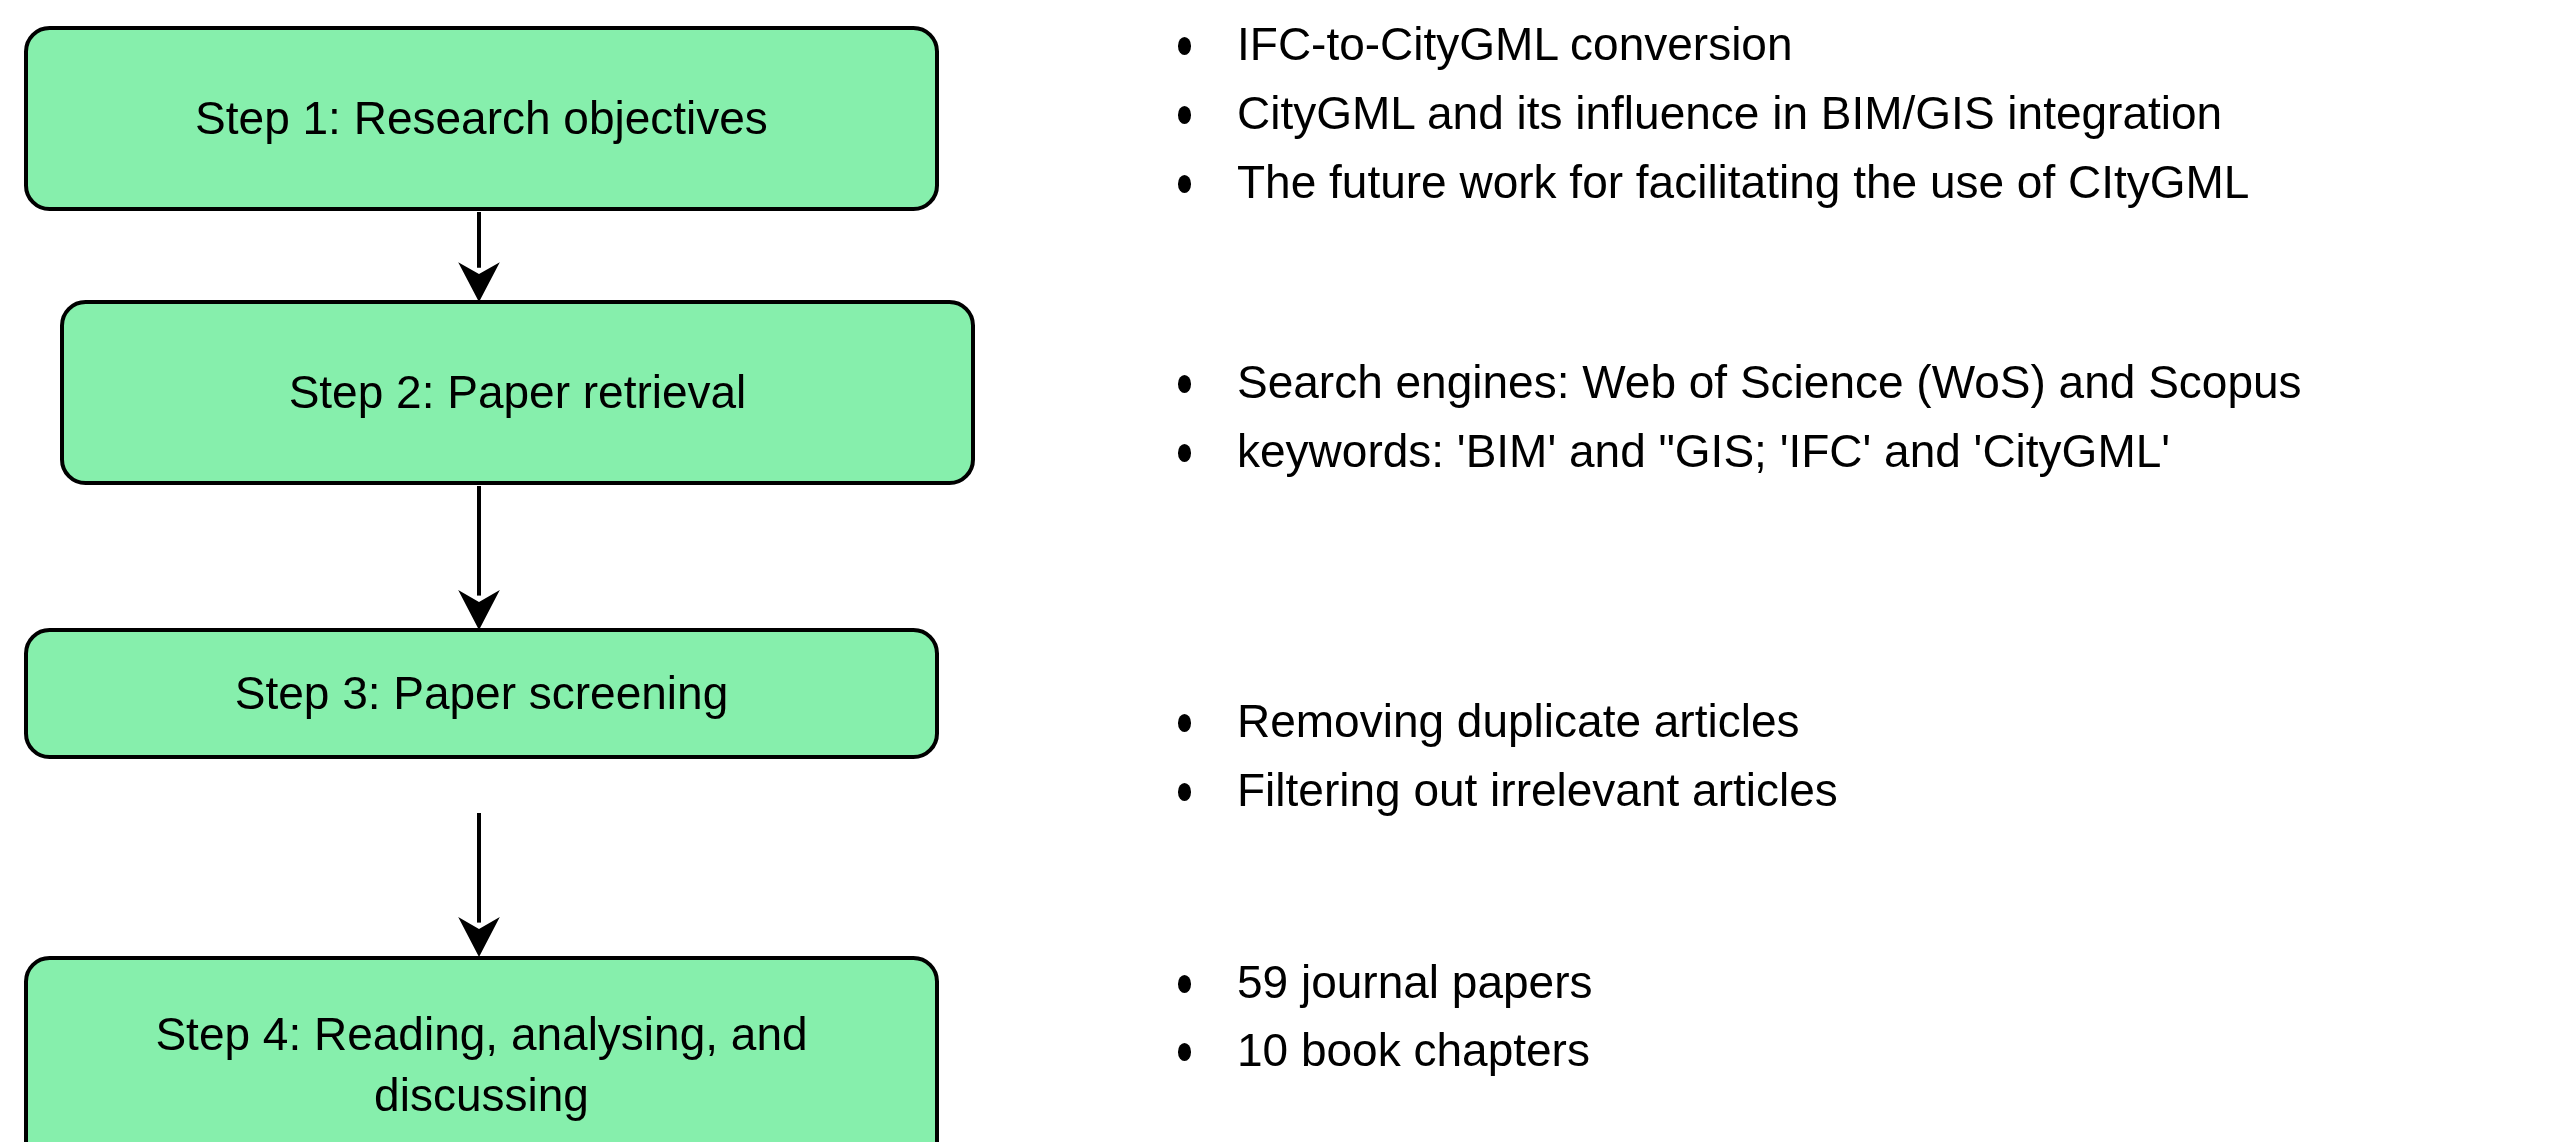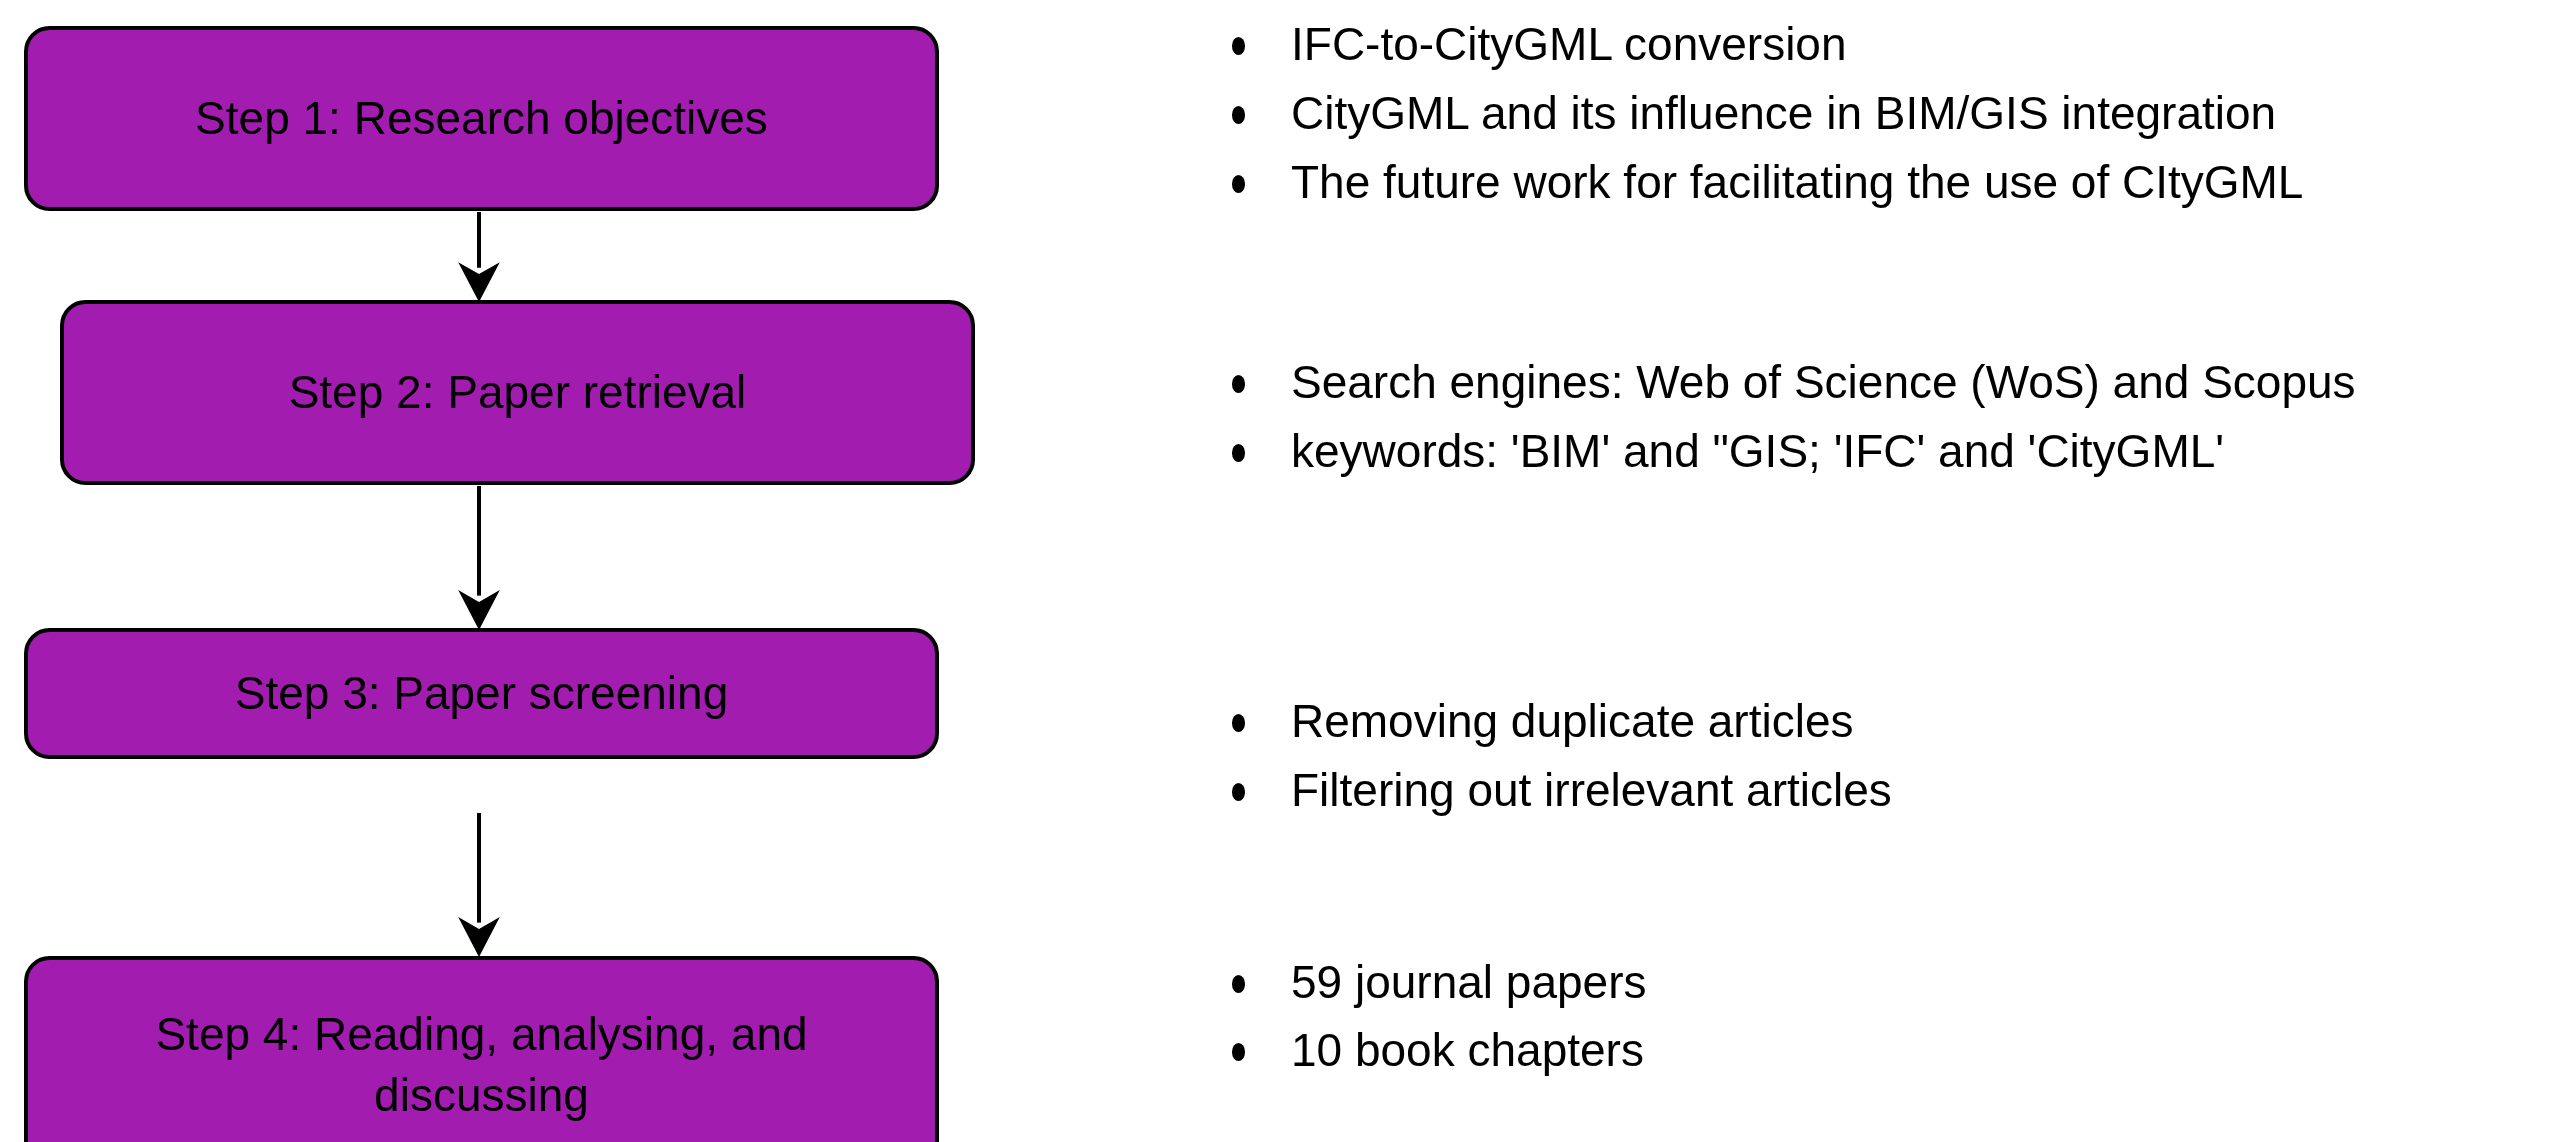--- a/index.html
+++ b/index.html
@@ -18,21 +18,21 @@
   }
 
   
   .flow-box {
     position: absolute;
     left: 24px;
     width: 915px;
     box-sizing: border-box;
     border: 4px solid #000000;
     border-radius: 25.6px;
-    background: #a21caf;
+    background: #86efac;
     display: flex;
     align-items: center;
     justify-content: center;
     text-align: center;
     padding: 0 50px;
     font-size: 46px;
     line-height: 61px;
     color: #000000;
   }
   #box-step1 { top: 26px;   height: 185px; }
@@ -47,21 +47,21 @@
     width: 48px;
     display: block;
   }
   #arrow-1 { top: 212px;  height: 90px; }
   #arrow-2 { top: 486px;  height: 144px; }
   #arrow-3 { top: 813px; height: 144px; }
 
   
   .bullet-group {
     position: absolute;
-    left: 1230px;
+    left: 1176px;
     margin: 0;
     padding: 0;
     list-style: none;
     font-size: 46px;
     line-height: 69px;
     color: #000000;
     white-space: nowrap;
   }
   #bullets-step1 { top: 9.6px; }
   #bullets-step2 { top: 348px; }

